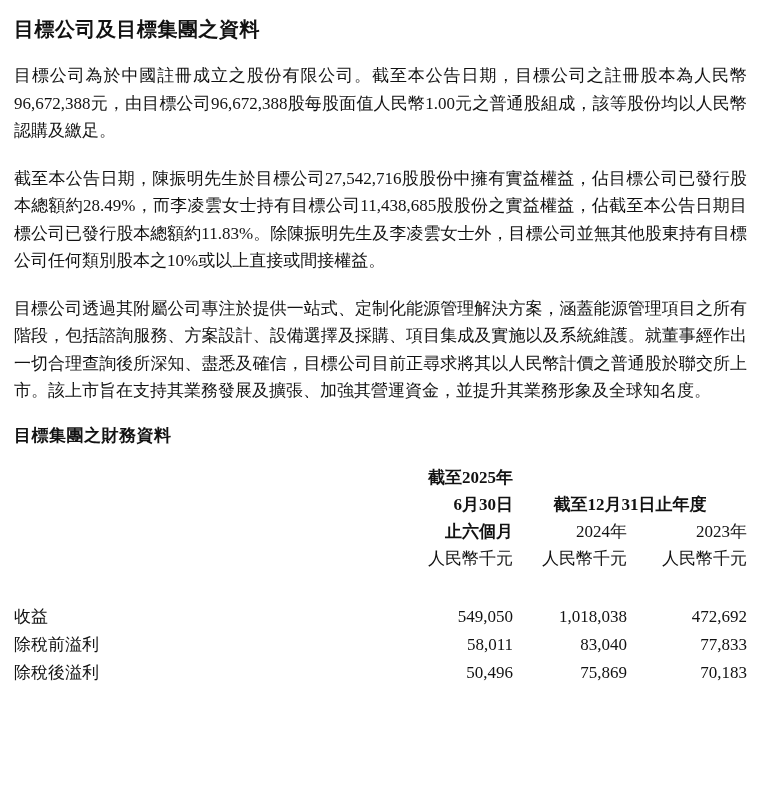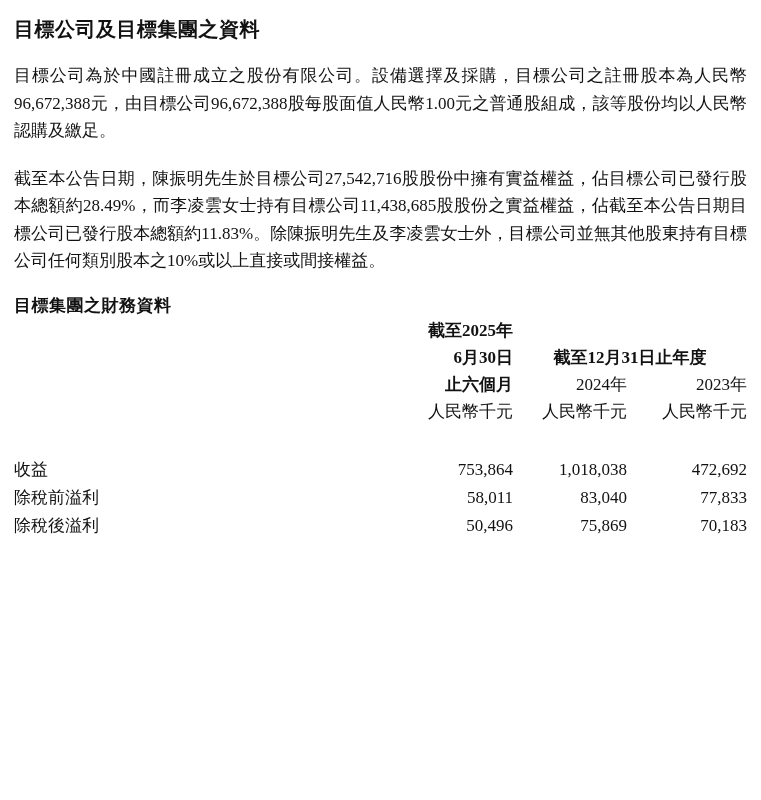--- a/index.html
+++ b/index.html
@@ -39,20 +39,21 @@
     font-size: 17px;
     font-weight: 700;
     letter-spacing: 0.5px;
     margin: 20px 0 0 0;
     line-height: 22px;
   }
   table.fin-table {
     width: 733px;
     border-collapse: collapse;
     table-layout: fixed;
+    margin-top: 17px;
   }
   table.fin-table td {
     padding: 0;
     font-size: 17px;
     line-height: 27px;
     vertical-align: bottom;
     white-space: nowrap;
   }
   td.num { text-align: right; }
   td.ctr { text-align: center; }
@@ -61,24 +62,25 @@
   tr.spacer td { height: 31px; }
   tr.data-row td { line-height: 28px; }
 </style>
 </head>
 <body>
 
 <div class="page">
 
   <h1 class="doc-title">目標公司及目標集團之資料</h1>
 
-  <p class="body-para">目標公司為於中國註冊成立之股份有限公司。設備選擇及採購，目標公司之註冊股本為人民幣96,672,388元，由目標公司96,672,388股每股面值人民幣1.00元之普通股組成，該等股份均以人民幣認購及繳足。</p>
+  <p class="body-para">目標公司為於中國註冊成立之股份有限公司。截至本公告日期，目標公司之註冊股本為人民幣96,672,388元，由目標公司96,672,388股每股面值人民幣1.00元之普通股組成，該等股份均以人民幣認購及繳足。</p>
 
   <p class="body-para">截至本公告日期，陳振明先生於目標公司27,542,716股股份中擁有實益權益，佔目標公司已發行股本總額約28.49%，而李凌雲女士持有目標公司11,438,685股股份之實益權益，佔截至本公告日期目標公司已發行股本總額約11.83%。除陳振明先生及李凌雲女士外，目標公司並無其他股東持有目標公司任何類別股本之10%或以上直接或間接權益。</p>
 
+  <p class="body-para">目標公司透過其附屬公司專注於提供一站式、定制化能源管理解決方案，涵蓋能源管理項目之所有階段，包括諮詢服務、方案設計、設備選擇及採購、項目集成及實施以及系統維護。就董事經作出一切合理查詢後所深知、盡悉及確信，目標公司目前正尋求將其以人民幣計價之普通股於聯交所上市。該上市旨在支持其業務發展及擴張、加強其營運資金，並提升其業務形象及全球知名度。</p>
 
   <h2 class="section-heading">目標集團之財務資料</h2>
 
 
   <table class="fin-table">
     <colgroup>
       <col style="width:330px">
       <col style="width:169px">
       <col style="width:114px">
       <col style="width:120px">
@@ -105,21 +107,21 @@
         <td></td>
         <td class="num unit">人民幣千元</td>
         <td class="num unit">人民幣千元</td>
         <td class="num unit">人民幣千元</td>
       </tr>
       <tr class="spacer">
         <td colspan="4"></td>
       </tr>
       <tr class="data-row">
         <td>收益</td>
-        <td class="num">753,864</td>
+        <td class="num">549,050</td>
         <td class="num">1,018,038</td>
         <td class="num">472,692</td>
       </tr>
       <tr class="data-row">
         <td>除稅前溢利</td>
         <td class="num">58,011</td>
         <td class="num">83,040</td>
         <td class="num">77,833</td>
       </tr>
       <tr class="data-row">

